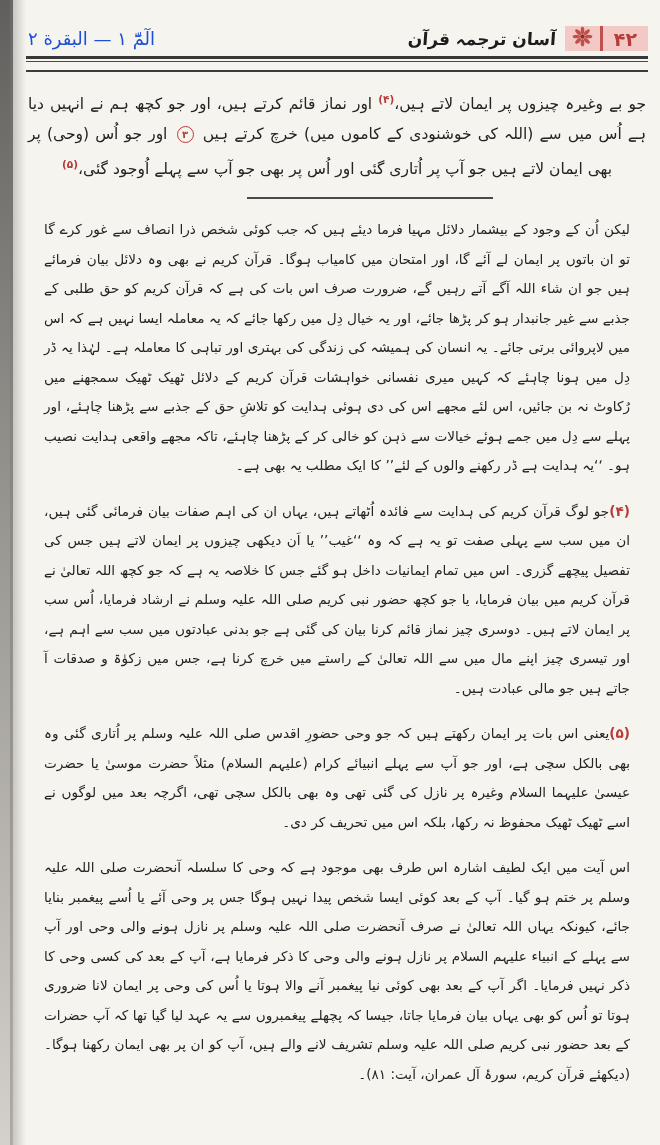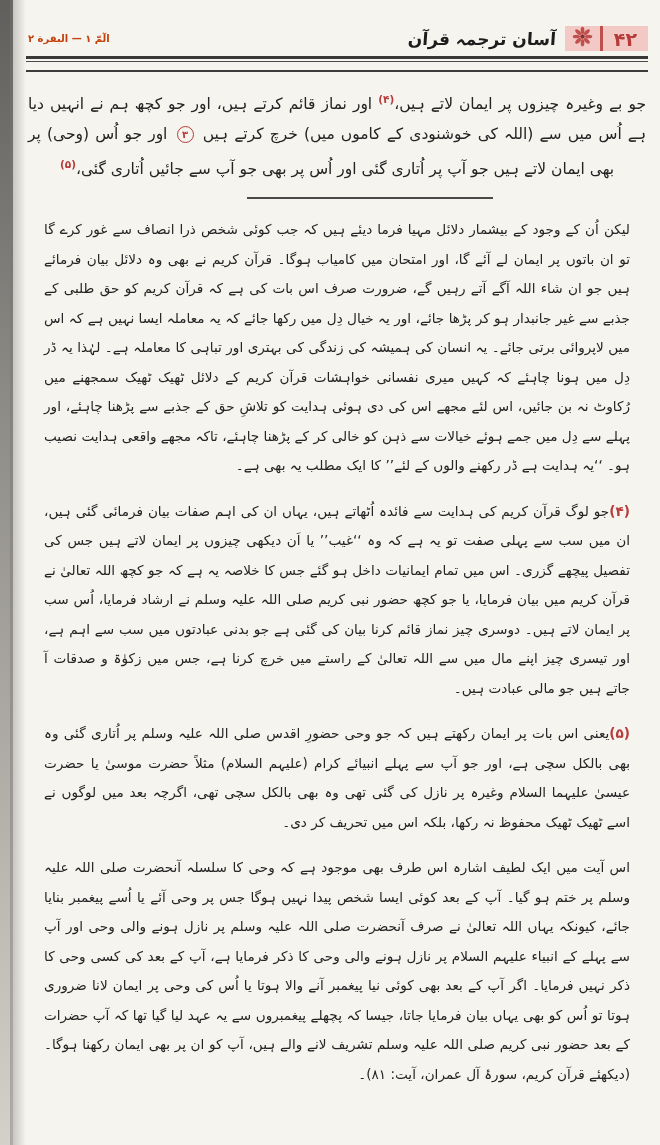--- a/index.html
+++ b/index.html
@@ -30,21 +30,21 @@
   .header { display:flex; justify-content:space-between; align-items:center; margin-top:26px; }
   .brand { display:flex; align-items:center; gap:9px; }
   .badge-strip { display:flex; align-items:stretch; background:#f2c9c5; height:25px; }
   .page-badge {
     display:flex; align-items:center; padding:0 11px;
     color:#b63b3b; font-weight:bold; font-size:19px; letter-spacing:2px;
   }
   .badge-sep { width:3px; background:#c0504d; }
   .ornament-box { display:flex; align-items:center; padding:0 7px; }
   .book-title { font-weight:bold; font-size:17px; color:#1d1d1d; transform:skewX(-4deg); }
-  .surah-label { color:#c2410c; font-size:10px; font-weight:bold; padding-left:2px; }
+  .surah-label { color:#1d4ed8; font-size:18px; font-weight:normal; padding-left:2px; }
   .header-rule { margin-top:5px; border-top:3px solid #383838; border-bottom:1.5px solid #4a4a4a; height:2px; }
 
   
   .quran {
     margin:13px 4px 0 4px;
     font-size:23.5px; font-weight:bold; line-height:47px;
     text-align:justify; text-align-last:center;
     color:#1e1e1e;
   }
   .verse-circle {
@@ -119,21 +119,21 @@
         </div>
         <div class="book-title">آسان ترجمہ قرآن</div>
       </div>
       <div class="surah-label">الٓمّٓ ۱ — البقرة ۲</div>
     </div>
     <div class="header-rule"></div>
 
     <div class="rule-full"></div>
 
     <div class="translation">
-      <span>جو بے وغیرہ چیزوں پر ایمان لاتے ہیں،</span><span class="fn-sup">(۴)</span><span> اور نماز قائم کرتے ہیں، اور جو کچھ ہم نے انہیں دیا ہے اُس میں سے (اللہ کی خوشنودی کے کاموں میں) خرچ کرتے ہیں </span><span class="verse-circle-sm">۳</span><span> اور جو اُس (وحی) پر بھی ایمان لاتے ہیں جو آپ پر اُتاری گئی اور اُس پر بھی جو آپ سے جائیں اُتاری گئی،</span><span class="fn-sup">(۵)</span>
+      <span>جو بے وغیرہ چیزوں پر ایمان لاتے ہیں،</span><span class="fn-sup">(۴)</span><span> اور نماز قائم کرتے ہیں، اور جو کچھ ہم نے انہیں دیا ہے اُس میں سے (اللہ کی خوشنودی کے کاموں میں) خرچ کرتے ہیں </span><span class="verse-circle-sm">۳</span><span> اور جو اُس (وحی) پر بھی ایمان لاتے ہیں جو آپ پر اُتاری گئی اور اُس پر بھی جو آپ سے پہلے اُوجود گئی،</span><span class="fn-sup">(۵)</span>
     </div>
     <div class="rule-short"></div>
 
     <div class="commentary">
       <p><span>لیکن اُن کے وجود کے بیشمار دلائل مہیا فرما دیئے ہیں کہ جب کوئی شخص ذرا انصاف سے غور کرے گا تو ان باتوں پر ایمان لے آئے گا، اور امتحان میں کامیاب ہوگا۔ قرآن کریم نے بھی وہ دلائل بیان فرمائے ہیں جو ان شاء اللہ آگے آتے رہیں گے، ضرورت صرف اس بات کی ہے کہ قرآن کریم کو حق طلبی کے جذبے سے غیر جانبدار ہو کر پڑھا جائے، اور یہ خیال دِل میں رکھا جائے کہ یہ معاملہ ایسا نہیں ہے کہ اس میں لاپروائی برتی جائے۔ یہ انسان کی ہمیشہ کی زندگی کی بہتری اور تباہی کا معاملہ ہے۔ لہٰذا یہ ڈر دِل میں ہونا چاہئے کہ کہیں میری نفسانی خواہشات قرآن کریم کے دلائل ٹھیک ٹھیک سمجھنے میں رُکاوٹ نہ بن جائیں، اس لئے مجھے اس کی دی ہوئی ہدایت کو تلاشِ حق کے جذبے سے پڑھنا چاہئے، اور پہلے سے دِل میں جمے ہوئے خیالات سے ذہن کو خالی کر کے پڑھنا چاہئے، تاکہ مجھے واقعی ہدایت نصیب ہو۔ ‘‘یہ ہدایت ہے ڈر رکھنے والوں کے لئے’’ کا ایک مطلب یہ بھی ہے۔</span></p>
       <p><span class="fn-marker">(۴)</span><span>جو لوگ قرآن کریم کی ہدایت سے فائدہ اُٹھاتے ہیں، یہاں ان کی اہم صفات بیان فرمائی گئی ہیں، ان میں سب سے پہلی صفت تو یہ ہے کہ وہ ‘‘غیب’’ یا اَن دیکھی چیزوں پر ایمان لاتے ہیں جس کی تفصیل پیچھے گزری۔ اس میں تمام ایمانیات داخل ہو گئے جس کا خلاصہ یہ ہے کہ جو کچھ اللہ تعالیٰ نے قرآن کریم میں بیان فرمایا، یا جو کچھ حضور نبی کریم صلی اللہ علیہ وسلم نے ارشاد فرمایا، اُس سب پر ایمان لاتے ہیں۔ دوسری چیز نماز قائم کرنا بیان کی گئی ہے جو بدنی عبادتوں میں سب سے اہم ہے، اور تیسری چیز اپنے مال میں سے اللہ تعالیٰ کے راستے میں خرچ کرنا ہے، جس میں زکوٰۃ و صدقات آ جاتے ہیں جو مالی عبادت ہیں۔</span></p>
       <p><span class="fn-marker">(۵)</span><span>یعنی اس بات پر ایمان رکھتے ہیں کہ جو وحی حضورِ اقدس صلی اللہ علیہ وسلم پر اُتاری گئی وہ بھی بالکل سچی ہے، اور جو آپ سے پہلے انبیائے کرام (علیہم السلام) مثلاً حضرت موسیٰ یا حضرت عیسیٰ علیہما السلام وغیرہ پر نازل کی گئی تھی وہ بھی بالکل سچی تھی، اگرچہ بعد میں لوگوں نے اسے ٹھیک ٹھیک محفوظ نہ رکھا، بلکہ اس میں تحریف کر دی۔</span></p>
       <p><span>اس آیت میں ایک لطیف اشارہ اس طرف بھی موجود ہے کہ وحی کا سلسلہ آنحضرت صلی اللہ علیہ وسلم پر ختم ہو گیا۔ آپ کے بعد کوئی ایسا شخص پیدا نہیں ہوگا جس پر وحی آئے یا اُسے پیغمبر بنایا جائے، کیونکہ یہاں اللہ تعالیٰ نے صرف آنحضرت صلی اللہ علیہ وسلم پر نازل ہونے والی وحی اور آپ سے پہلے کے انبیاء علیہم السلام پر نازل ہونے والی وحی کا ذکر فرمایا ہے، آپ کے بعد کی کسی وحی کا ذکر نہیں فرمایا۔ اگر آپ کے بعد بھی کوئی نیا پیغمبر آنے والا ہوتا یا اُس کی وحی پر ایمان لانا ضروری ہوتا تو اُس کو بھی یہاں بیان فرمایا جاتا، جیسا کہ پچھلے پیغمبروں سے یہ عہد لیا گیا تھا کہ آپ حضرات کے بعد حضور نبی کریم صلی اللہ علیہ وسلم تشریف لانے والے ہیں، آپ کو ان پر بھی ایمان رکھنا ہوگا۔ (دیکھئے قرآن کریم، سورۂ آل عمران، آیت: ۸۱)۔</span></p>
     </div>
 

